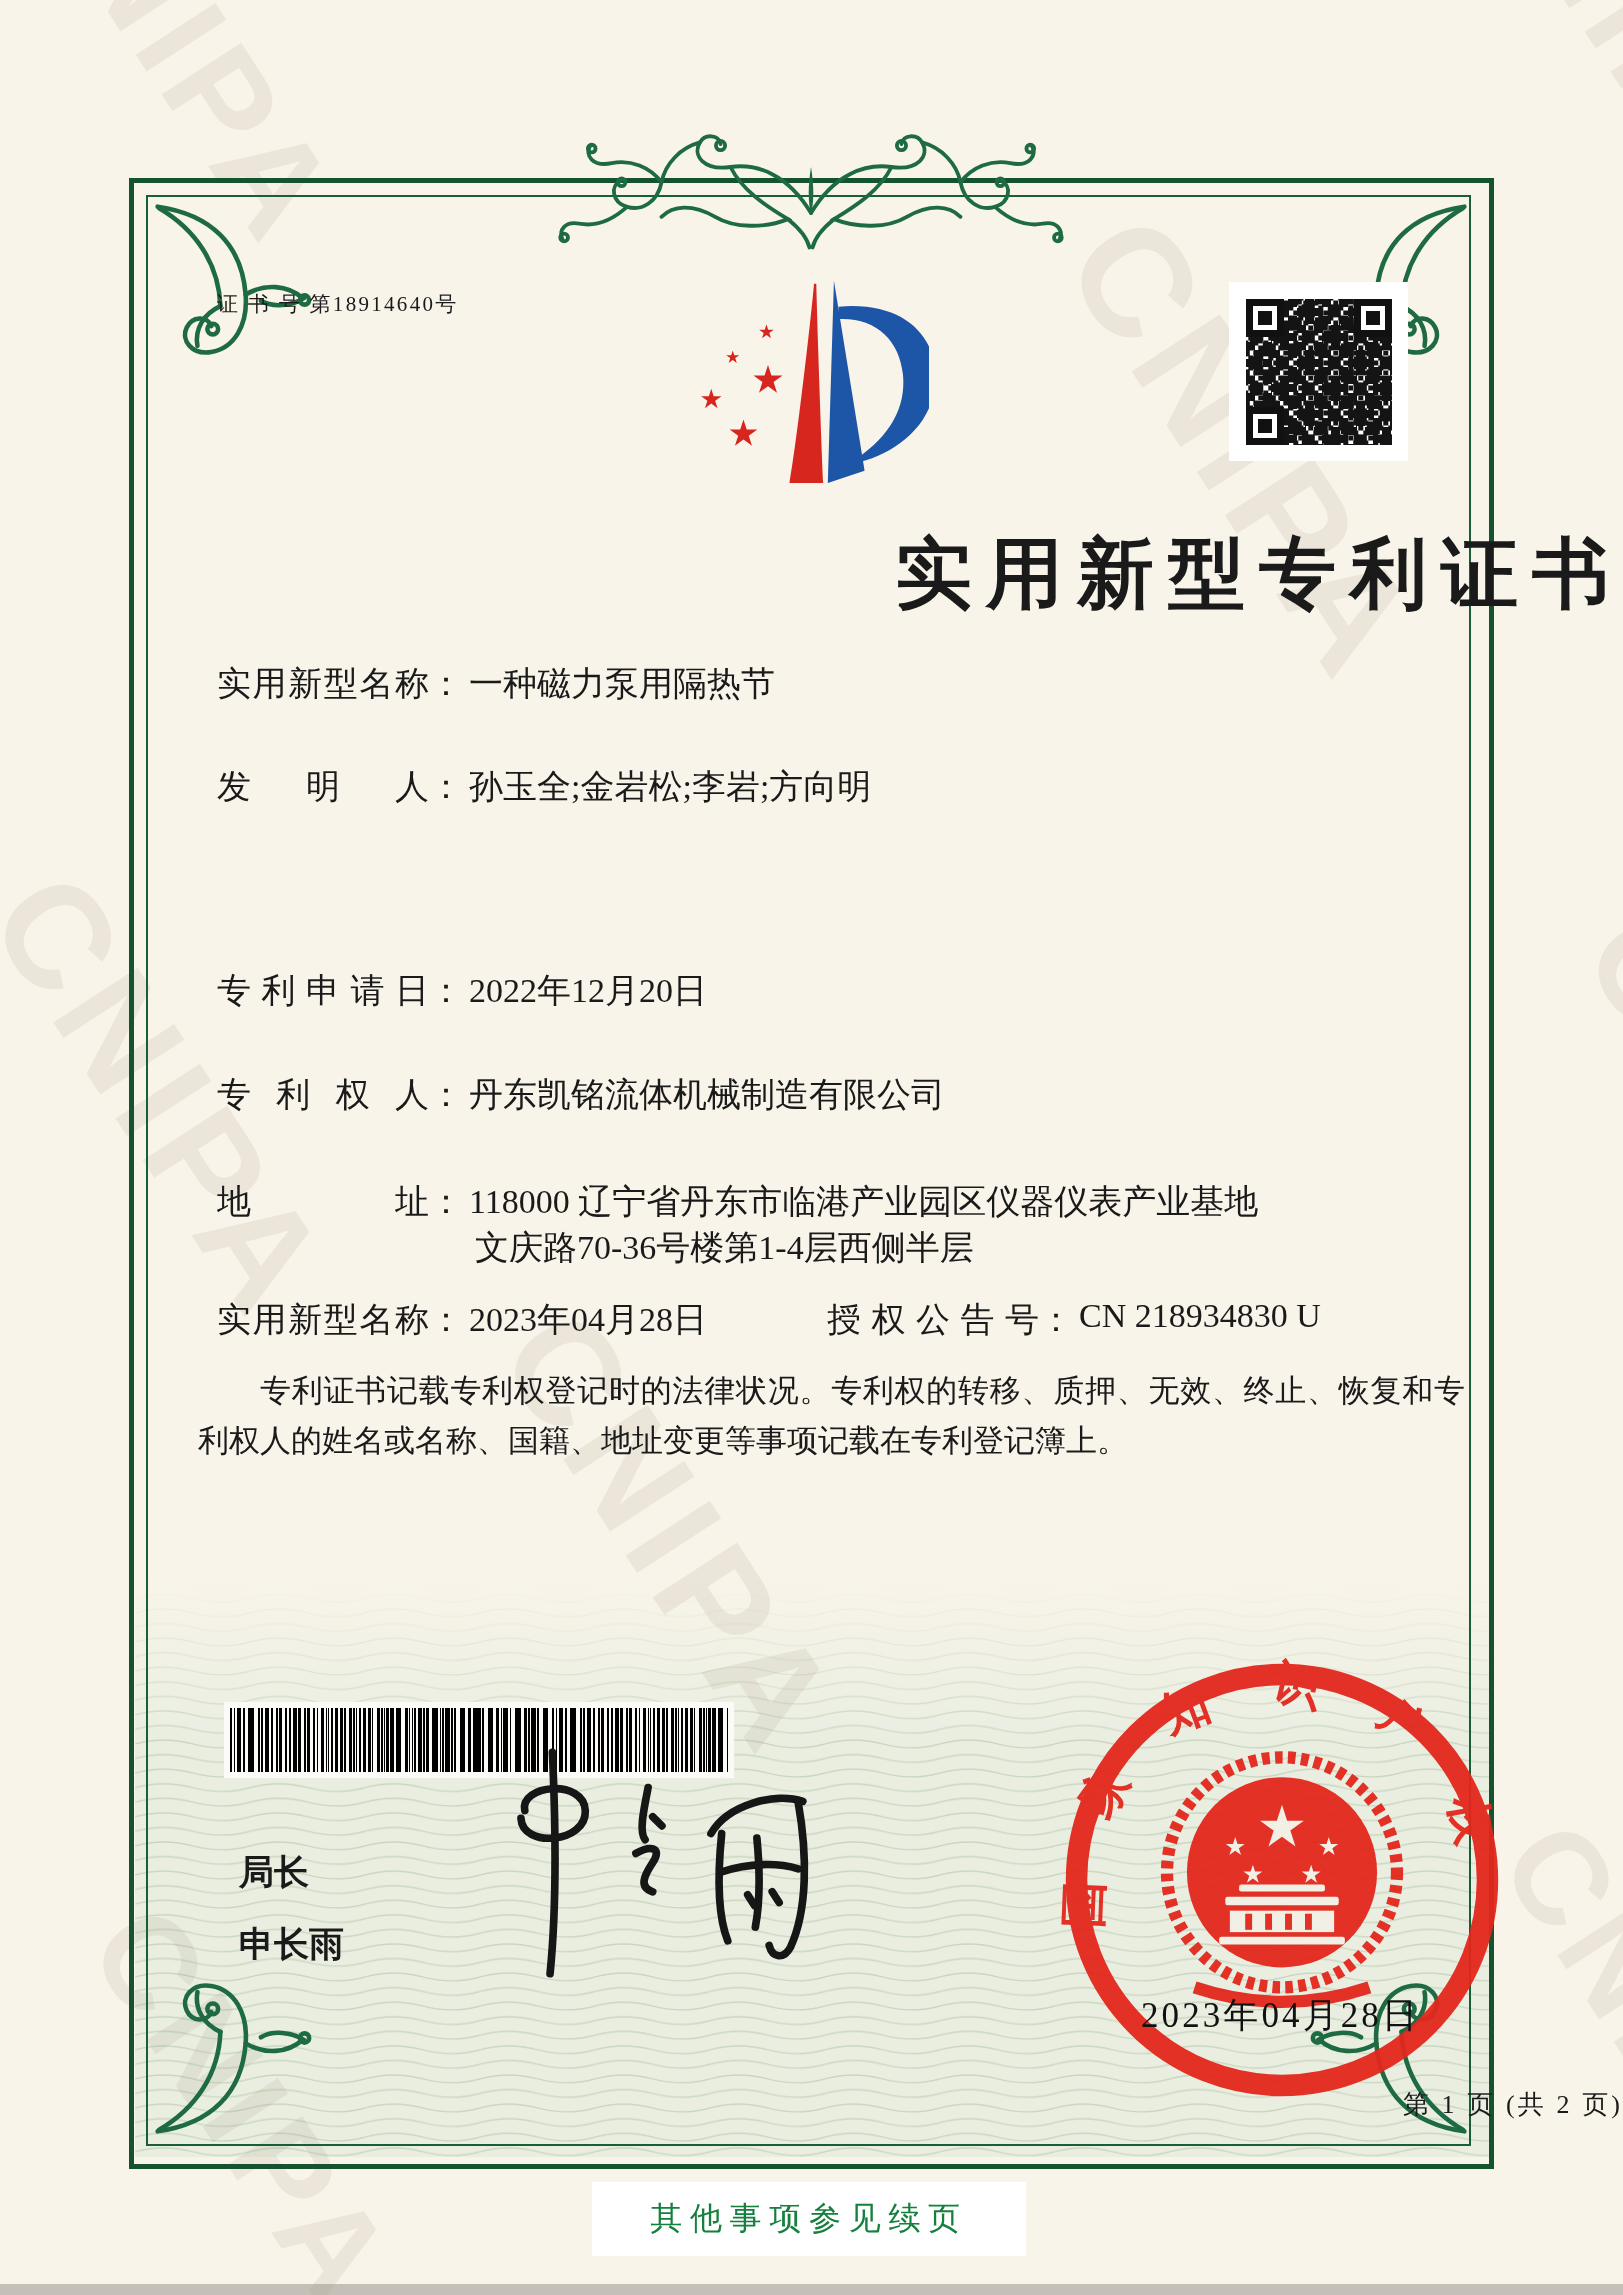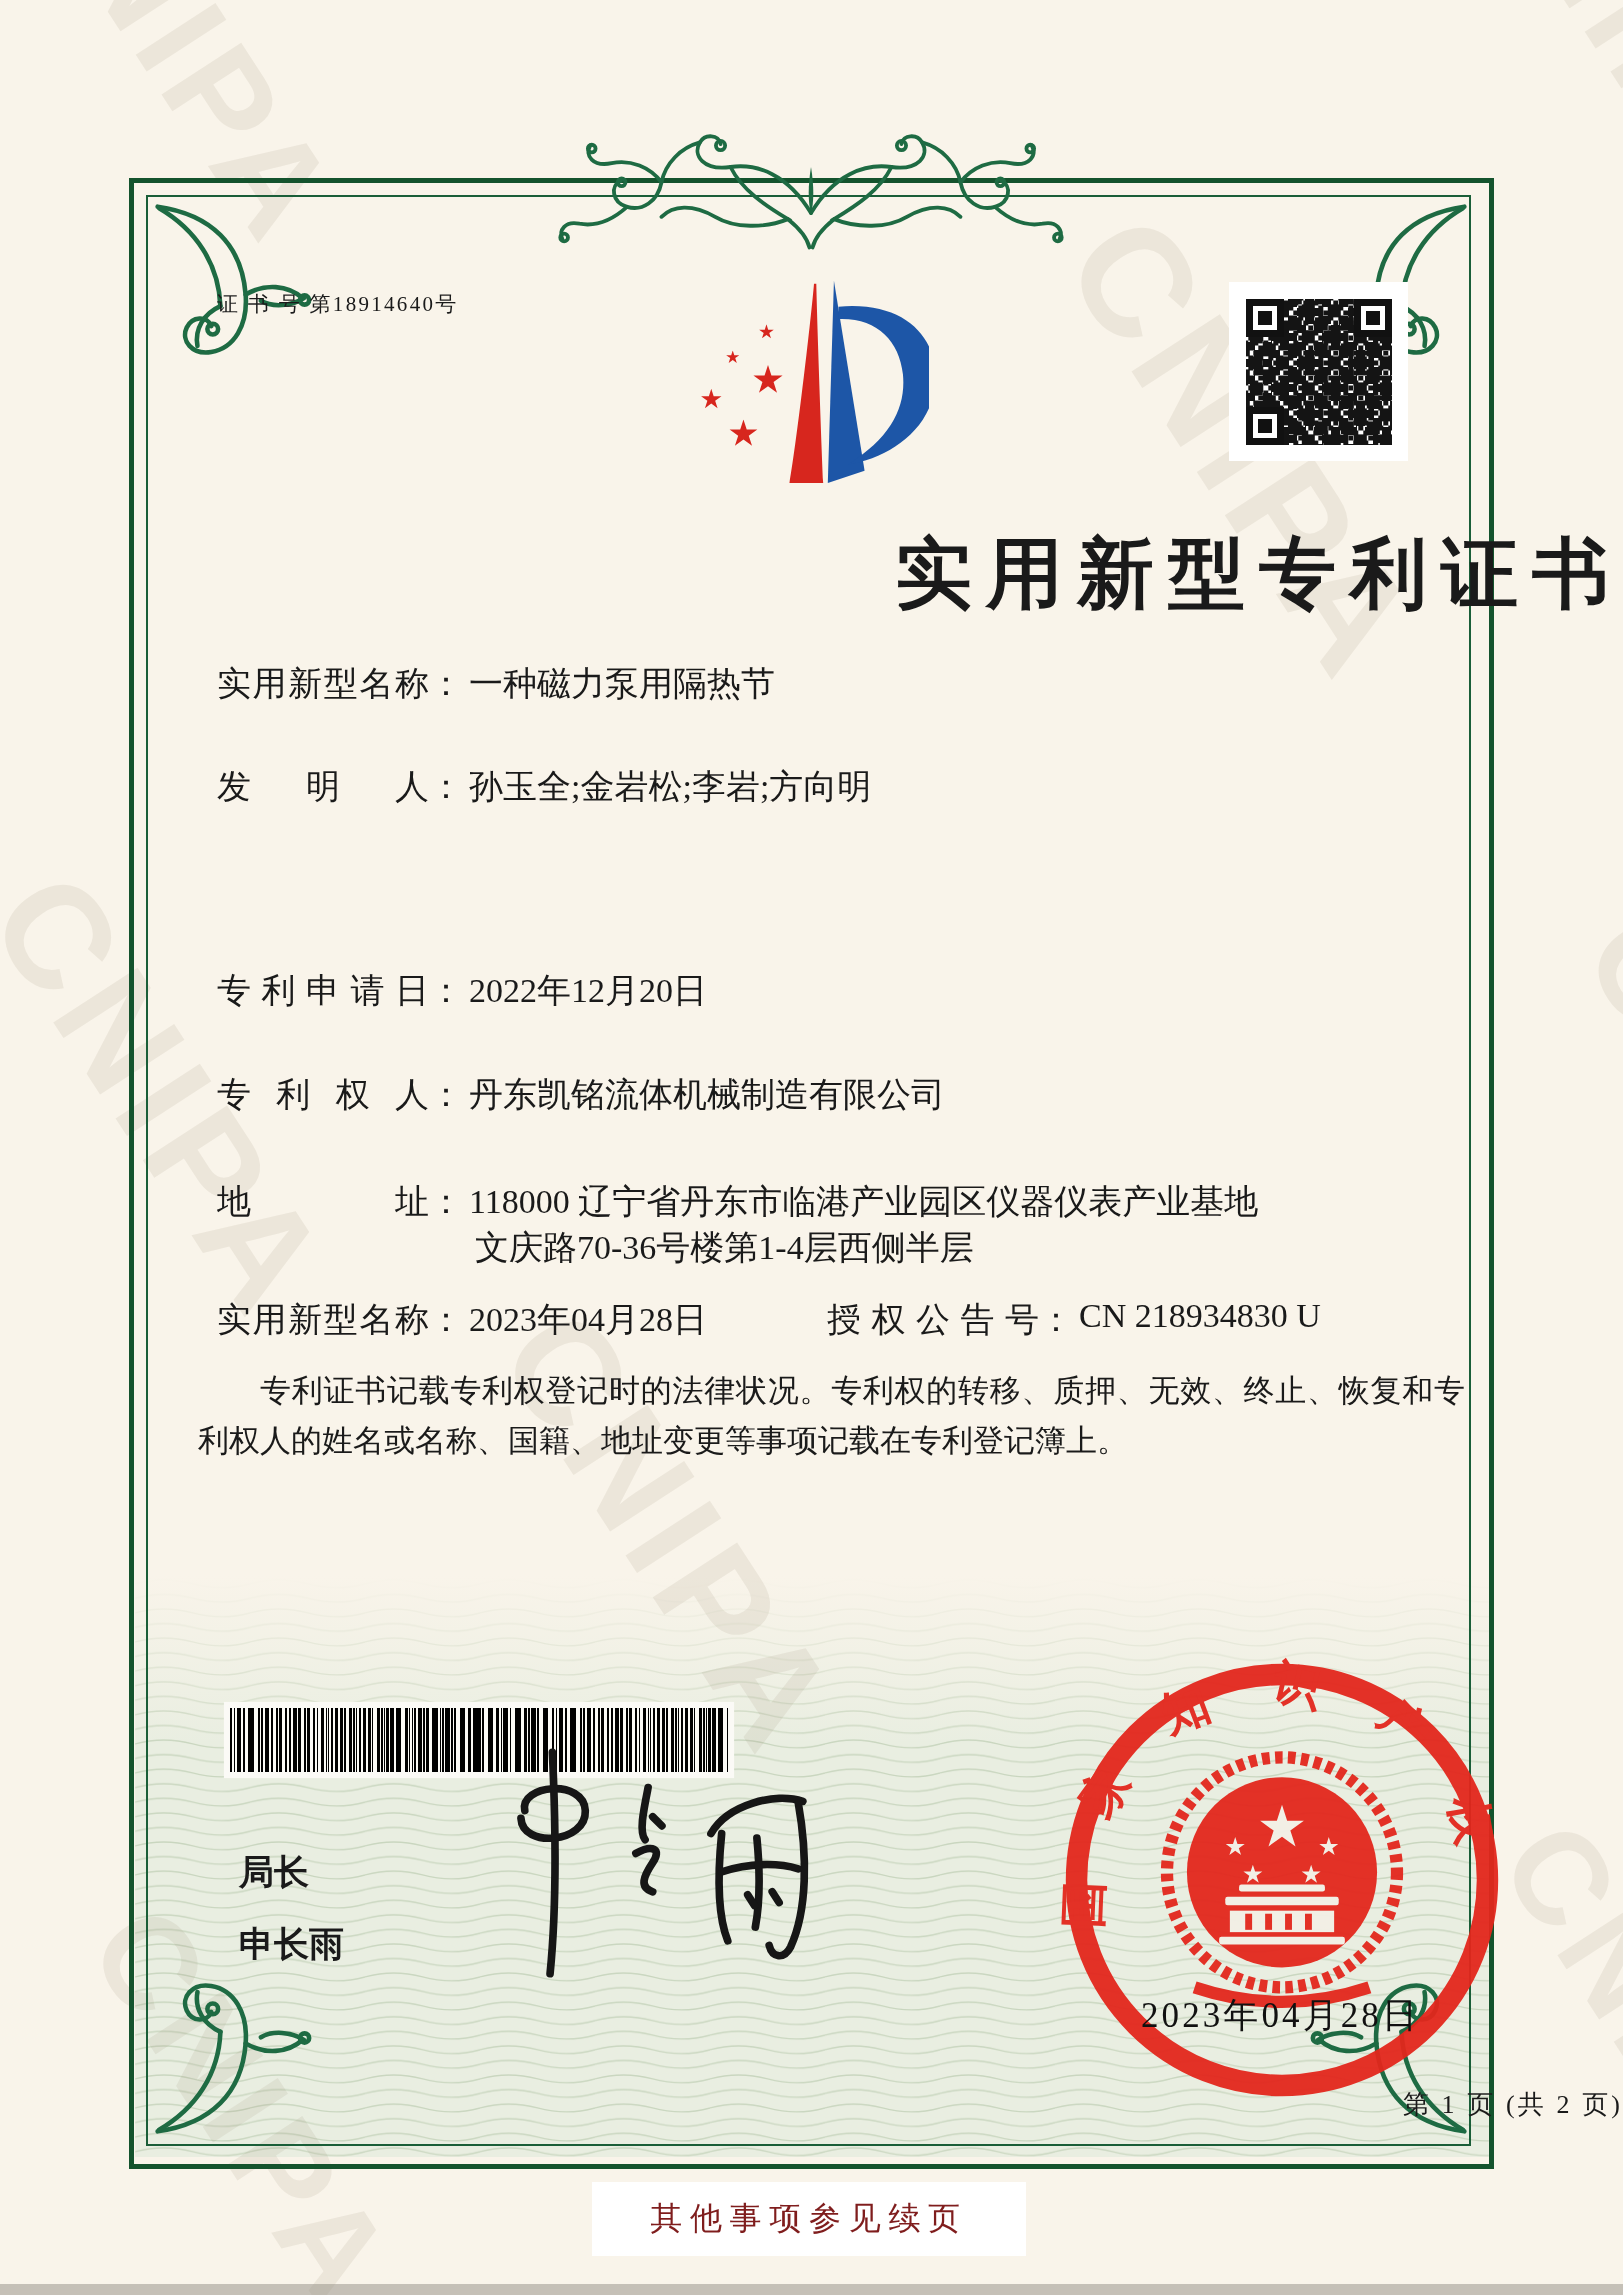--- a/index.html
+++ b/index.html
@@ -70,21 +70,21 @@
   
   .seal{position:absolute;left:1052px;top:1650px;z-index:6;opacity:.95;}
   .seal-date{position:absolute;left:1066px;top:1992px;width:429px;text-align:center;
              font-size:35px;letter-spacing:3.1px;color:#111;z-index:7;}
 
   
   .page-info{position:absolute;left:0;top:2087px;width:1623px;text-align:right;
              font-size:26px;letter-spacing:3.1px;z-index:5;}
   .cont-box{position:absolute;left:592px;top:2182px;width:434px;height:74px;background:#ffffff;
             display:flex;align-items:center;justify-content:center;z-index:5;}
-  .cont-text{font-size:32px;letter-spacing:7.7px;color:#7f1d1d;}
+  .cont-text{font-size:32px;letter-spacing:7.7px;color:#15803d;}
   .bottom-strip{position:absolute;left:0;bottom:0;width:1623px;height:10.7px;
                 background:#9a968d;opacity:.55;z-index:8;}
 </style>
 </head>
 <body>
 
 <div id="page">
 
   <svg width="0" height="0" style="position:absolute" aria-hidden="true">
     <defs>

